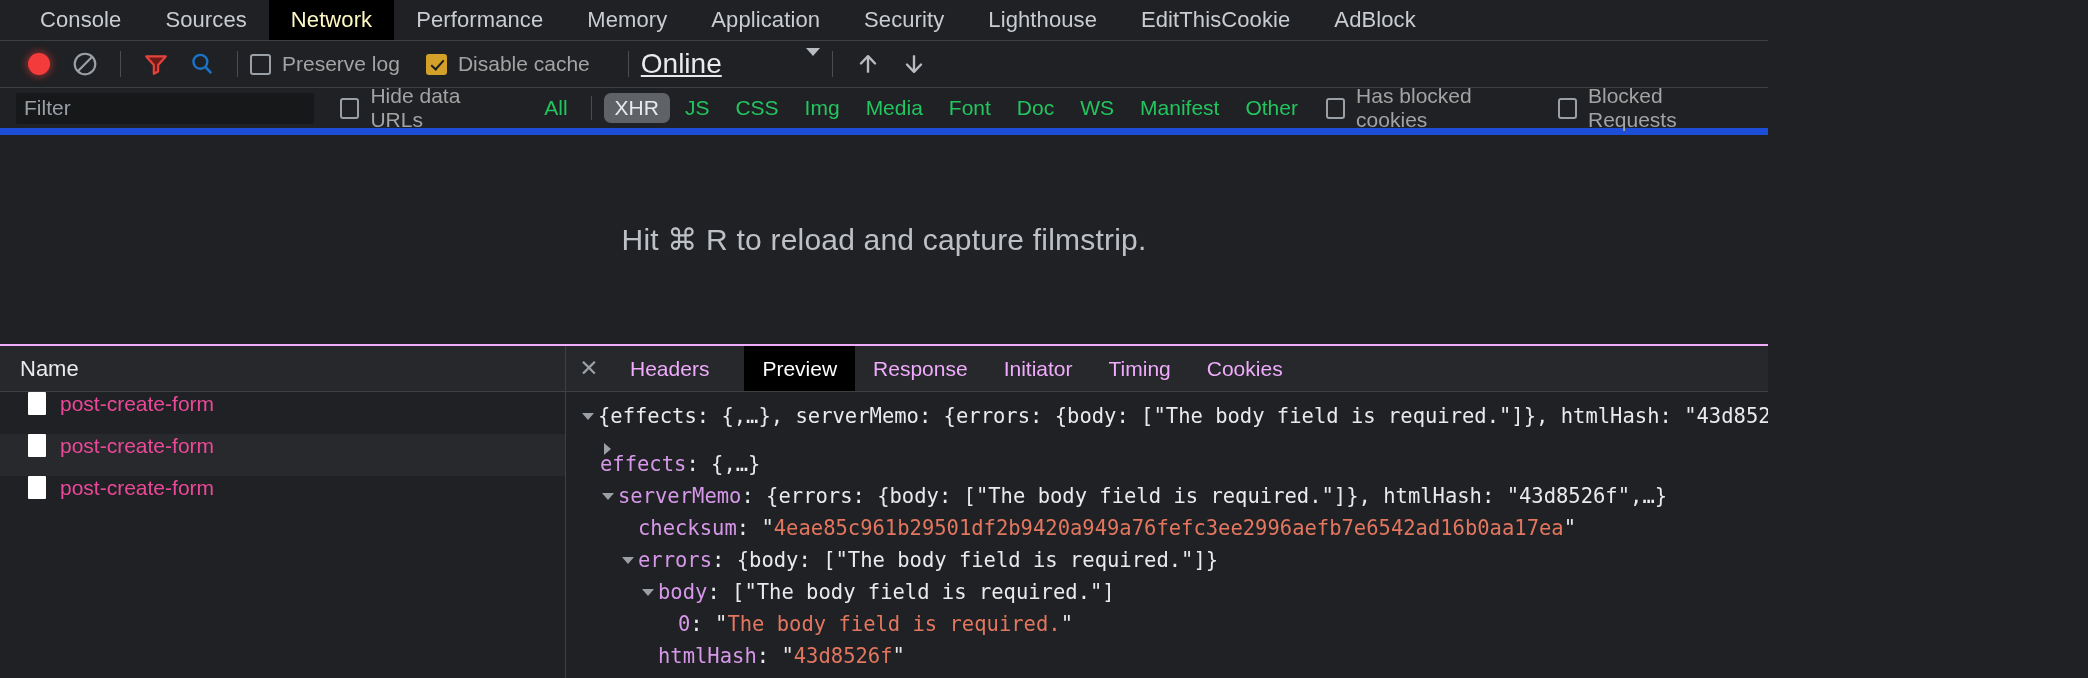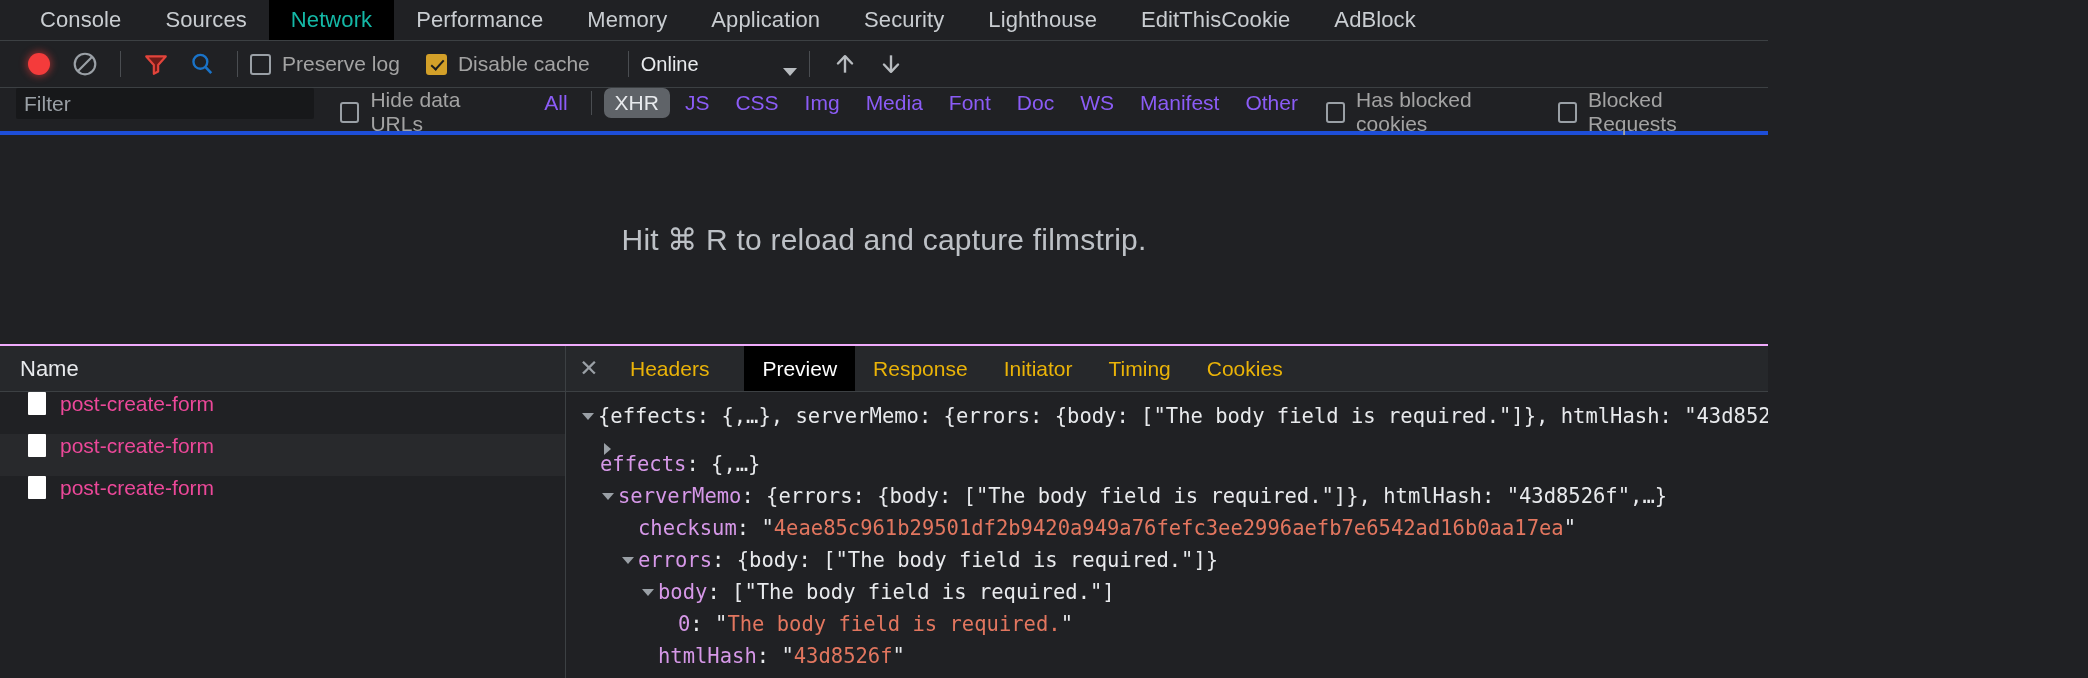--- a/index.html
+++ b/index.html
@@ -21,21 +21,21 @@
     padding-left: 18px;
   }
   .tab {
     display: flex; align-items: center;
     padding: 0 22px;
     font-size: 22px;
     color: #c9cdd1;
     white-space: nowrap;
     letter-spacing: .1px;
   }
-  .tab.active { background: #000000; color: #14b8a6; }
+  .tab.active { background: #000000; color: #fef9c3; }
 
   
   .toolbar {
     height: 47px; flex: 0 0 47px;
     display: flex; align-items: center;
     background: #202124;
     border-bottom: 1px solid #3c4043;
     padding: 0 10px 0 16px;
   }
   .tb-btn { width: 46px; height: 46px; display: flex; align-items: center; justify-content: center; }
@@ -45,42 +45,42 @@
     width: 21px; height: 21px; border: 2px solid #9aa0a6; border-radius: 3px;
     background: transparent; display: inline-block; vertical-align: middle;
   }
   .chk.on { background: #d3a029; border-color: #d3a029; position: relative; }
   .chk.on::after {
     content: ""; position: absolute; left: 6px; top: 1px;
     width: 5px; height: 11px; border: solid #1d1d1d; border-width: 0 2.6px 2.6px 0;
     transform: rotate(42deg);
   }
   .cb-wrap { display: flex; align-items: center; gap: 11px; font-size: 21px; color: #a3a3a3; margin-right: 26px; cursor: default; }
-  .throttle { display: flex; align-items: flex-end; font-size: 20px; color: #e8eaed; }
+  .throttle { display: flex; align-items: flex-start; font-size: 28px; color: #e8eaed; text-decoration: underline; }
   .throttle .lbl { margin-right: 84px; }
   .caret-dn { width: 0; height: 0; border-left: 7px solid transparent; border-right: 7px solid transparent; border-top: 8px solid #b8bcc0; }
 
   
   .filterbar {
     height: 47px; flex: 0 0 47px;
-    display: flex; align-items: flex-start;
-    background: #202124;
-    border-bottom: 4px solid #1d4ed8;
+    display: flex; align-items: center;
+    background: #202124;
+    border-bottom: 7px solid #1d4ed8;
     padding-left: 16px;
   }
   .filter-input {
     width: 324px; height: 31px;
     background: #17181a; border: none; border-radius: 2px;
     color: #9aa0a6; font-size: 21px; font-family: "Liberation Sans", sans-serif;
     padding: 0 8px; outline: none;
   }
   .filter-input::placeholder { color: #9aa0a6; }
   .fb-gap { width: 28px; }
   .type-btn {
-    font-size: 21px; color: #8b5cf6; padding: 3px 11px;
+    font-size: 21px; color: #22c55e; padding: 3px 11px;
     border-radius: 7px; white-space: nowrap; margin: 0 2px;
   }
   .type-btn.active { background: #5f6368; color: #e8eaed; }
   .vsep { width: 1px; height: 24px; background: #4a4d51; margin: 0 10px; }
 
   
   .filmstrip {
     flex: 0 0 211px;
     display: flex; align-items: center; justify-content: center;
     background: #202124;
@@ -115,21 +115,21 @@
   .detail-tabs {
     height: 46px; flex: 0 0 46px; display: flex; align-items: stretch;
     background: #26282b; border-bottom: 1px solid #3c4043;
   }
   .close-x {
     width: 46px; display: flex; align-items: center; justify-content: center;
     color: #9aa0a6; font-size: 23px; line-height: 1;
   }
   .dtab {
     display: flex; align-items: center; padding: 0 18px;
-    font-size: 21px; color: #eab308; white-space: nowrap;
+    font-size: 21px; color: #f0abfc; white-space: nowrap;
   }
   .dtab.active { background: #000000; color: #ffffff; margin-left: 17px; }
 
   
   .tree {
     flex: 1 1 auto; overflow: hidden;
     font-family: "DejaVu Sans Mono", monospace;
     font-size: 20.5px; line-height: 32px;
     color: #e8eaed; padding: 8px 0 0 0; white-space: nowrap;
   }

